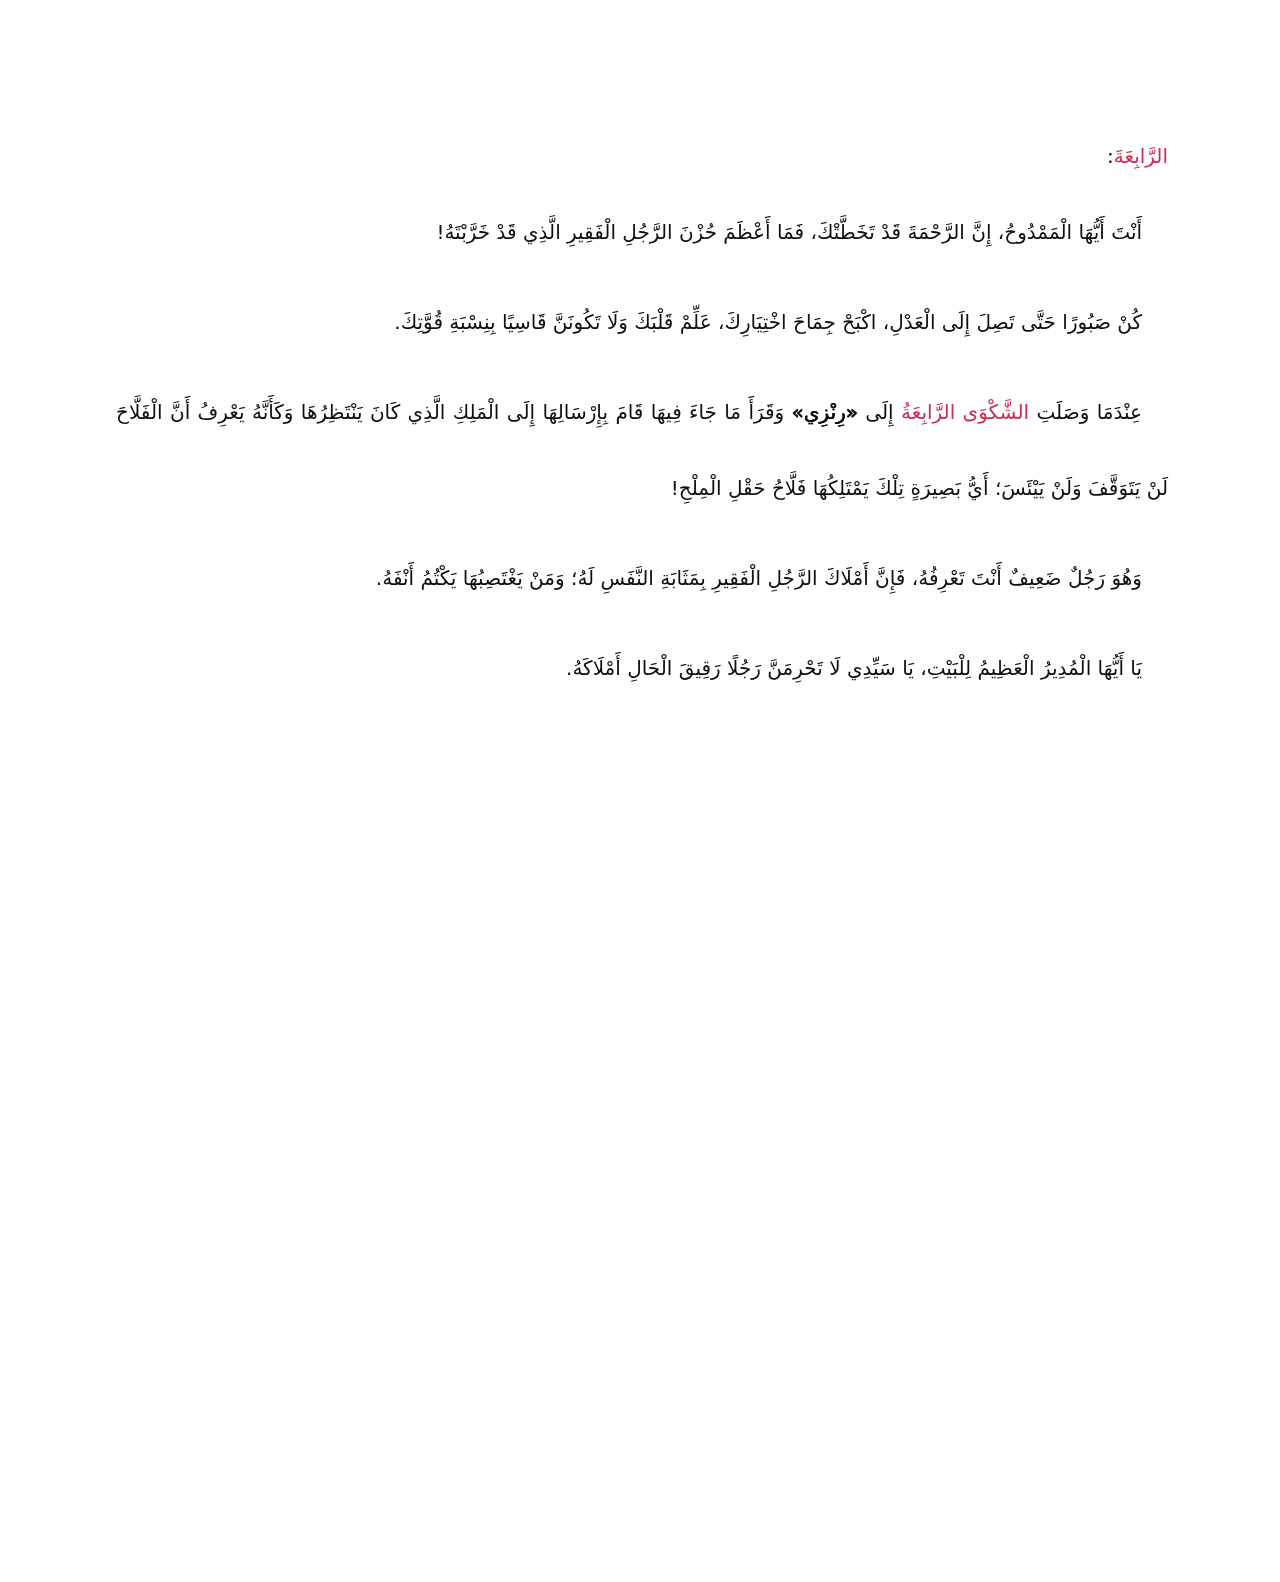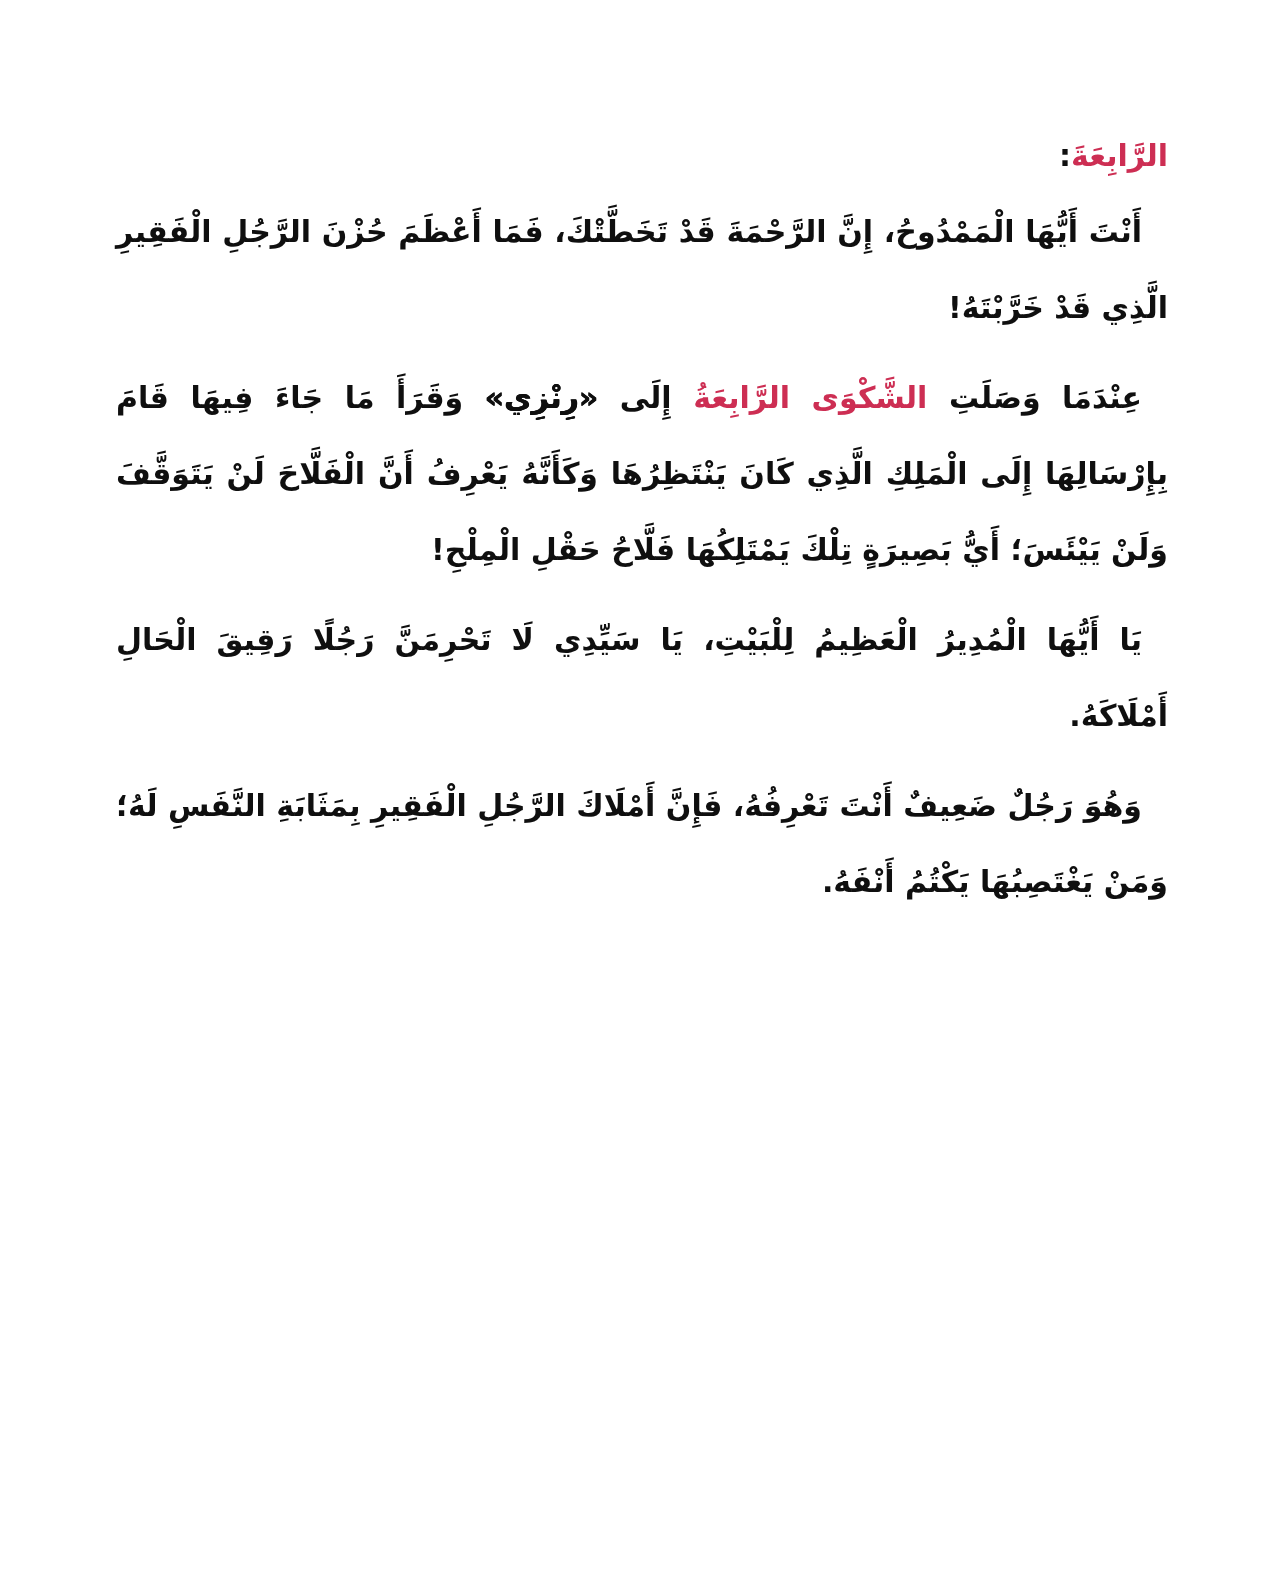--- a/index.html
+++ b/index.html
@@ -13,22 +13,22 @@
   .page {
     width: 100%;
     height: 100%;
     padding: 118px 112px 0 110px;
     direction: rtl;
     unicode-bidi: embed;
     color: #0f0f0f;
   }
   .heading,
   .para {
-    font-size: 30px;
-    font-weight: bold;
+    font-size: 20px;
+    font-weight: normal;
     line-height: 76px;
     margin: 0;
   }
   .heading {
     text-align: right;
   }
   .para {
     text-align: justify;
     text-indent: 26px;
     margin: 0 0 14px 6px;
@@ -41,22 +41,23 @@
 </style>
 </head>
 <body>
 
 <div class="page">
 
   <p class="heading"><span class="accent">الرَّابِعَةَ</span><span>:</span></p>
 
   <p class="para"><span>أَنْتَ أَيُّهَا الْمَمْدُوحُ، إِنَّ الرَّحْمَةَ قَدْ تَخَطَّتْكَ، فَمَا أَعْظَمَ حُزْنَ الرَّجُلِ الْفَقِيرِ الَّذِي قَدْ خَرَّبْتَهُ!</span></p>
 
+  <p class="para"><span>كُنْ صَبُورًا حَتَّى تَصِلَ إِلَى الْعَدْلِ، اكْبَحْ جِمَاحَ اخْتِيَارِكَ، عَلِّمْ قَلْبَكَ وَلَا تَكُونَنَّ قَاسِيًا بِنِسْبَةِ قُوَّتِكَ.</span></p>
 
 
   <p class="para"><span>عِنْدَمَا وَصَلَتِ </span><span class="accent">الشَّكْوَى الرَّابِعَةُ</span><span> إِلَى </span><span class="name">«رِنْزِي»</span><span> وَقَرَأَ مَا جَاءَ فِيهَا قَامَ بِإِرْسَالِهَا إِلَى الْمَلِكِ الَّذِي كَانَ يَنْتَظِرُهَا وَكَأَنَّهُ يَعْرِفُ أَنَّ الْفَلَّاحَ لَنْ يَتَوَقَّفَ وَلَنْ يَيْئَسَ؛ أَيُّ بَصِيرَةٍ تِلْكَ يَمْتَلِكُهَا فَلَّاحُ حَقْلِ الْمِلْحِ!</span></p>
 
 
+  <p class="para"><span>وَهُوَ رَجُلٌ ضَعِيفٌ أَنْتَ تَعْرِفُهُ، فَإِنَّ أَمْلَاكَ الرَّجُلِ الْفَقِيرِ بِمَثَابَةِ النَّفَسِ لَهُ؛ وَمَنْ يَغْتَصِبُهَا يَكْتُمُ أَنْفَهُ.</span></p>
+
   <p class="para"><span>يَا أَيُّهَا الْمُدِيرُ الْعَظِيمُ لِلْبَيْتِ، يَا سَيِّدِي لَا تَحْرِمَنَّ رَجُلًا رَقِيقَ الْحَالِ أَمْلَاكَهُ.</span></p>
-
-  <p class="para"><span>وَهُوَ رَجُلٌ ضَعِيفٌ أَنْتَ تَعْرِفُهُ، فَإِنَّ أَمْلَاكَ الرَّجُلِ الْفَقِيرِ بِمَثَابَةِ النَّفَسِ لَهُ؛ وَمَنْ يَغْتَصِبُهَا يَكْتُمُ أَنْفَهُ.</span></p>
 
 </div>
 
 </body></html>

